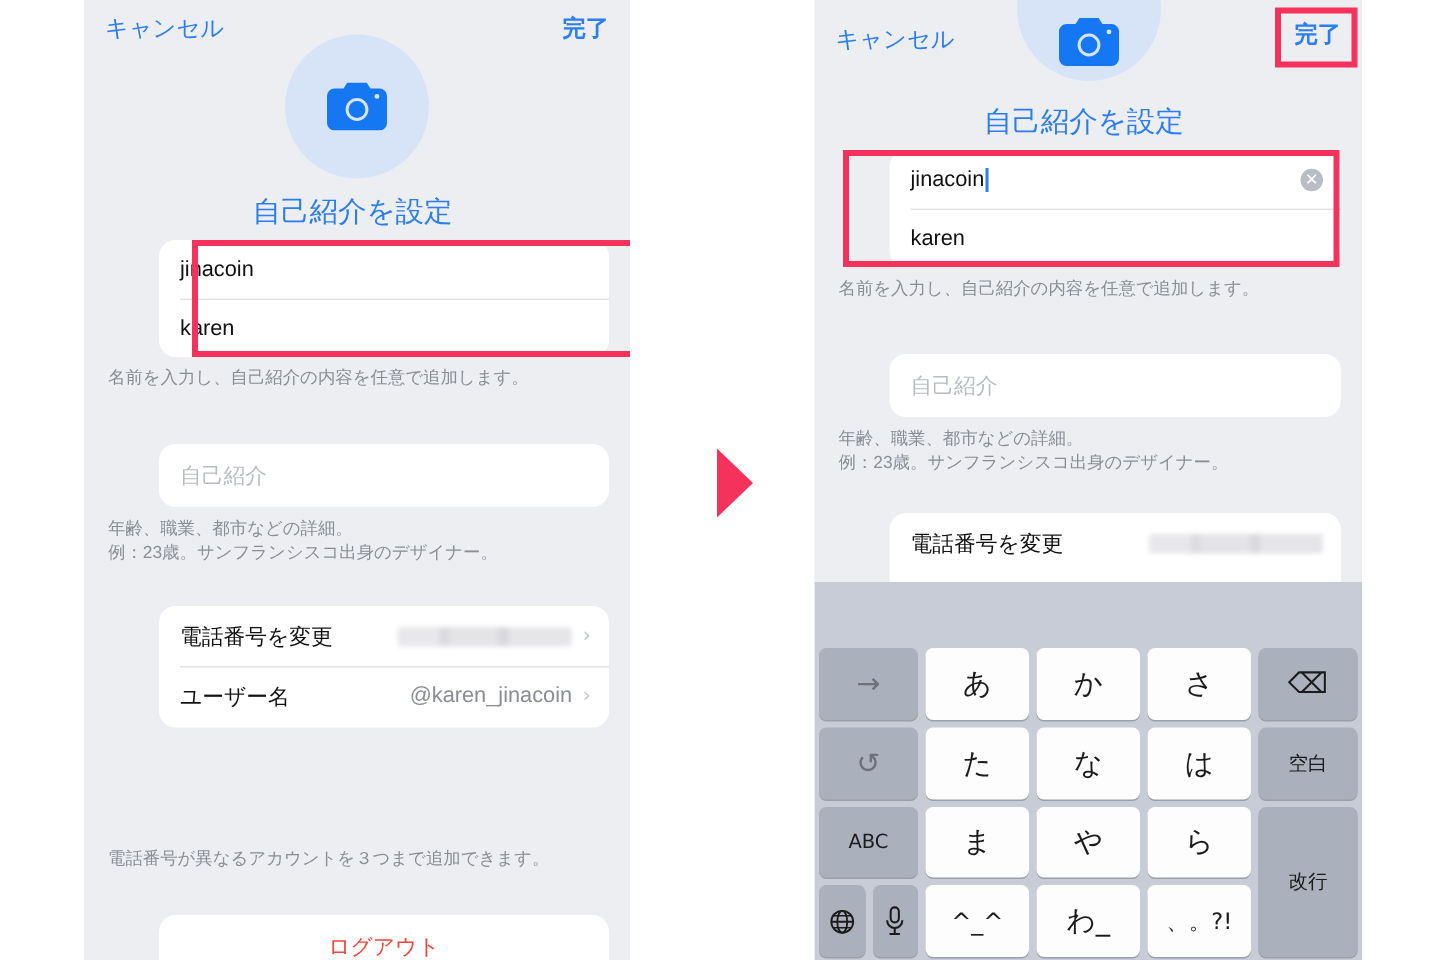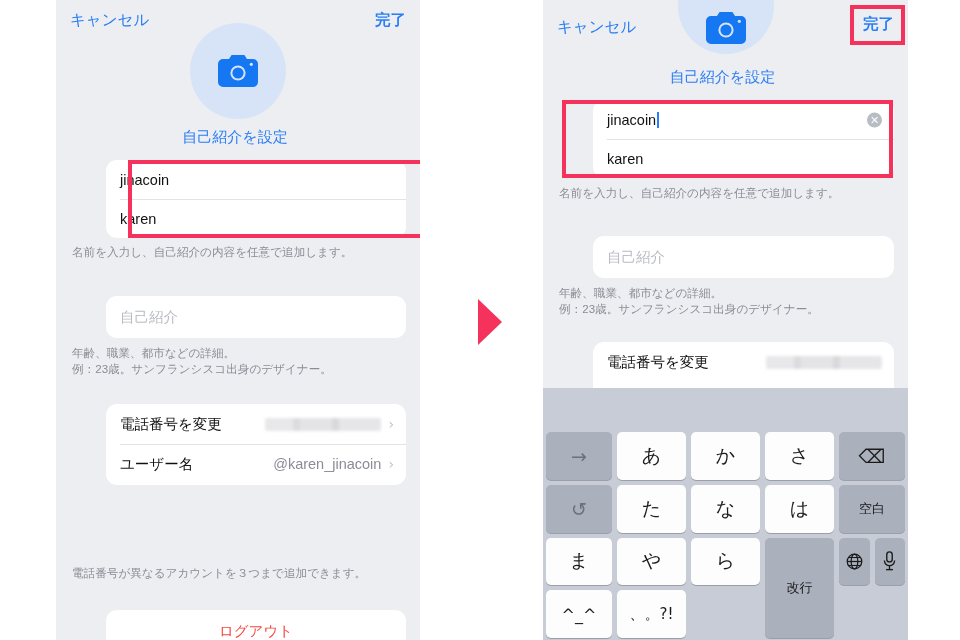--- a/index.html
+++ b/index.html
@@ -47,21 +47,21 @@
     background: #d7e4f7;
     display: flex; align-items: center; justify-content: center;
   }
   #phone-left .avatar  { left: 50%; transform: translateX(-50%); top: 23px; width: 96px; height: 96px; }
   #phone-right .avatar { left: 50%; transform: translateX(-50%); top: -42px; width: 96px; height: 96px; }
   .cam-svg { display: block; }
   #phone-right .cam-svg { margin-top: 44px; }
 
   .avatar-caption {
     position: absolute; left: 0; right: 6px; text-align: center;
-    color: #2a7df5; font-size: 15px;
+    color: #2a7df5; font-size: 19px;
   }
   #phone-left .avatar-caption  { top: 128px; }
   #phone-right .avatar-caption { top: 68px; }
 
   
   .card {
     position: absolute;
     background: #ffffff;
     border-radius: 11px;
     left: 14px; right: 14px; margin-left: 36px;
@@ -313,20 +313,21 @@
         <div class="key white">か</div>
         <div class="key white">さ</div>
         <div class="key gray">⌫</div>
 
         <div class="key gray dim">↺</div>
         <div class="key white">た</div>
         <div class="key white">な</div>
         <div class="key white">は</div>
         <div class="key gray small">空白</div>
 
+        <div class="key gray small">ABC</div>
         <div class="key white">ま</div>
         <div class="key white">や</div>
         <div class="key white">ら</div>
         <div class="key gray small tall">改行</div>
 
         <div class="key-split">
           <div class="key gray">
             <svg width="19" height="19" viewBox="0 0 24 24">
               <circle cx="12" cy="12" r="9.2" fill="none" stroke="#1b1b1b" stroke-width="1.6"></circle>
               <ellipse cx="12" cy="12" rx="4.2" ry="9.2" fill="none" stroke="#1b1b1b" stroke-width="1.6"></ellipse>
@@ -338,18 +339,19 @@
           <div class="key gray">
             <svg width="15" height="20" viewBox="0 0 16 22">
               <rect x="5" y="1" width="6" height="11" rx="3" fill="none" stroke="#1b1b1b" stroke-width="1.5"></rect>
               <path d="M2.4 10.5a5.6 5.6 0 0 0 11.2 0" fill="none" stroke="#1b1b1b" stroke-width="1.5"></path>
               <line x1="8" y1="16.2" x2="8" y2="20.5" stroke="#1b1b1b" stroke-width="1.5"></line>
               <line x1="4.2" y1="20.5" x2="11.8" y2="20.5" stroke="#1b1b1b" stroke-width="1.5"></line>
             </svg>
           </div>
         </div>
         <div class="key white small" style="font-size:16px;">^_^</div>
+        <div class="key white">わ_</div>
         <div class="key white small" style="font-size:15px;">、。?!</div>
 
       </div>
     </div>
   </div>
 </div>
 
 </body></html>

